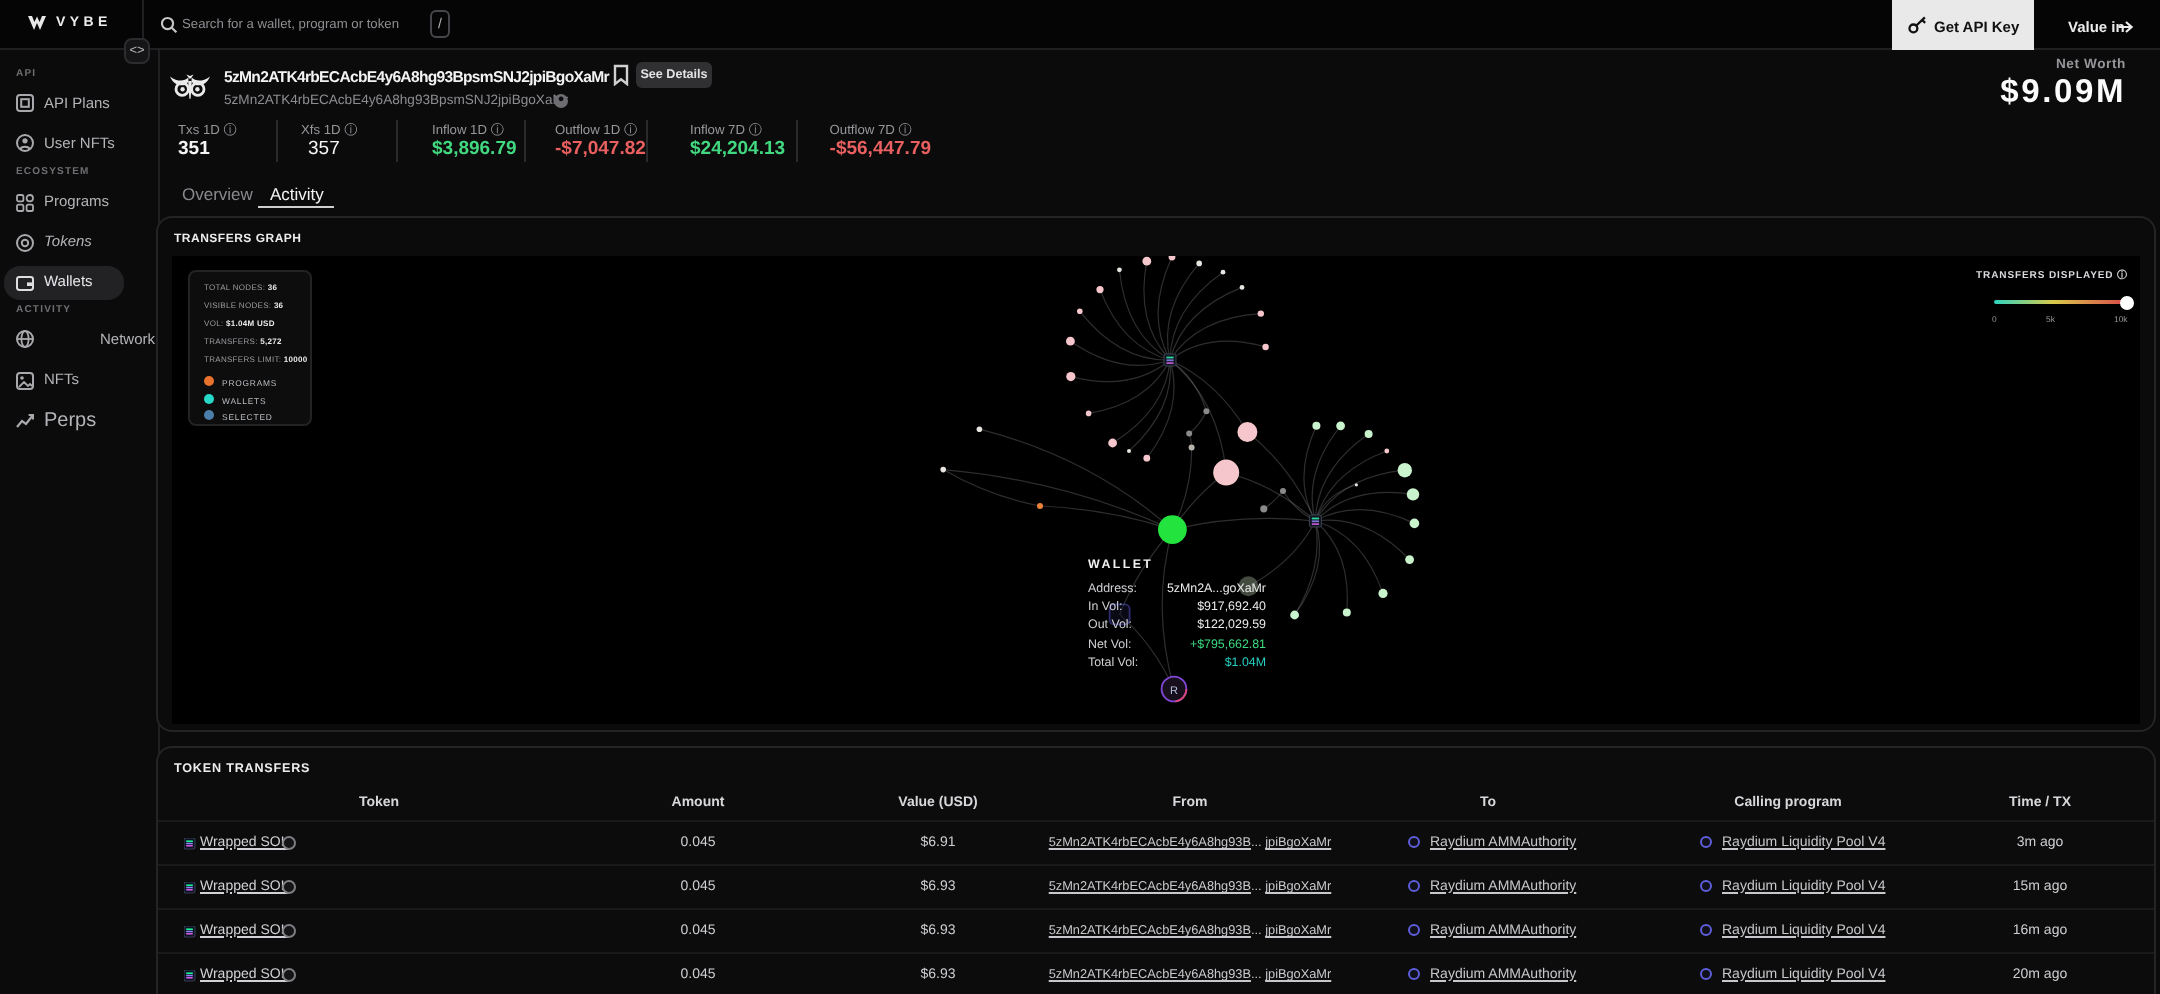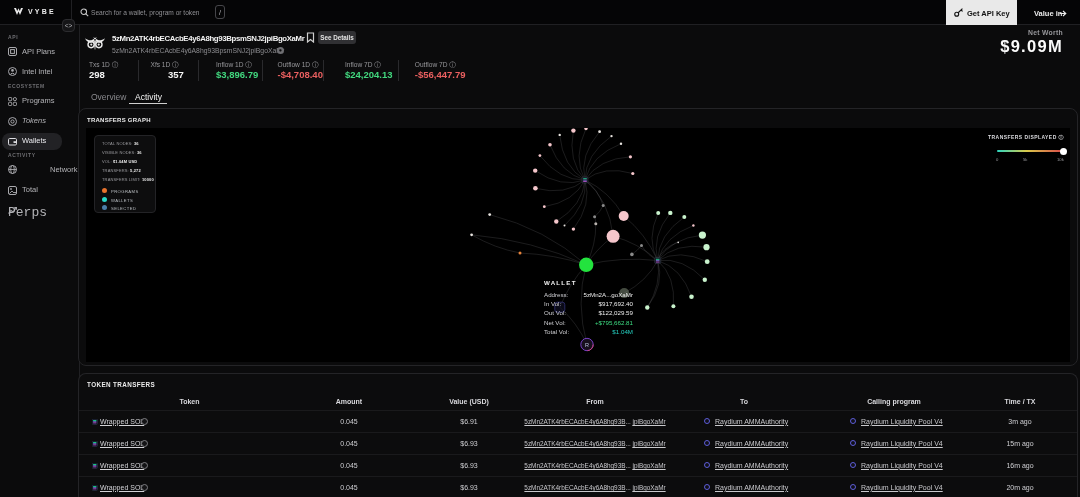--- a/index.html
+++ b/index.html
@@ -39,21 +39,21 @@
 <svg class="abs" style="left:8px;top:21.8px" width="9" height="9" viewBox="0 0 9 9">
       <rect x="0.5" y="0.5" width="8" height="8" rx="1.5" fill="none" stroke="#a9a9ad" stroke-width="1"></rect>
       <rect x="2.6" y="2.6" width="3.8" height="3.8" fill="none" stroke="#a9a9ad" stroke-width="1"></rect>
     </svg>
 <div class="abs" style="left:22px;top:21.7px;font-size:7.5px;color:#b4b4b8;">API Plans</div>
 <svg class="abs" style="left:8px;top:42.2px" width="9" height="9" viewBox="0 0 9 9">
       <circle cx="4.5" cy="4.5" r="4" fill="none" stroke="#a9a9ad" stroke-width="1"></circle>
       <circle cx="4.5" cy="3.4" r="1.3" fill="#a9a9ad"></circle>
       <path d="M2.2 7.6 C2.6 5.9 6.4 5.9 6.8 7.6" fill="none" stroke="#a9a9ad" stroke-width="1"></path>
     </svg>
-<div class="abs" style="left:22px;top:42.1px;font-size:7.5px;color:#b4b4b8;">Intel Intel</div>
+<div class="abs" style="left:22px;top:42.1px;font-size:7.5px;color:#b4b4b8;">User NFTs</div>
 <div class="abs" style="left:8px;top:58.1px;font-size:5px;font-weight:bold;letter-spacing:0.6px;color:#6f6f73;">ECOSYSTEM</div>
 <svg class="abs" style="left:8px;top:71.5px" width="9" height="9" viewBox="0 0 9 9">
       <rect x="0.5" y="0.5" width="3.2" height="3.2" rx="0.8" fill="none" stroke="#a9a9ad" stroke-width="0.9"></rect>
       <rect x="5.3" y="0.5" width="3.2" height="3.2" rx="1.6" fill="none" stroke="#a9a9ad" stroke-width="0.9"></rect>
       <rect x="0.5" y="5.3" width="3.2" height="3.2" rx="0.8" fill="none" stroke="#a9a9ad" stroke-width="0.9"></rect>
       <rect x="5.3" y="5.3" width="3.2" height="3.2" rx="0.8" fill="none" stroke="#a9a9ad" stroke-width="0.9"></rect>
     </svg>
 <div class="abs" style="left:22px;top:71.4px;font-size:7.5px;color:#b4b4b8;">Programs</div>
 <svg class="abs" style="left:8px;top:91.5px" width="9" height="9" viewBox="0 0 9 9">
       <circle cx="4.5" cy="4.5" r="4" fill="none" stroke="#a9a9ad" stroke-width="1"></circle>
@@ -71,26 +71,26 @@
       <circle cx="4.5" cy="4.5" r="4" fill="none" stroke="#a9a9ad" stroke-width="1"></circle>
       <ellipse cx="4.5" cy="4.5" rx="1.8" ry="4" fill="none" stroke="#a9a9ad" stroke-width="0.9"></ellipse>
       <line x1="0.5" y1="4.5" x2="8.5" y2="4.5" stroke="#a9a9ad" stroke-width="0.9"></line>
     </svg>
 <div class="abs" style="left:22px;top:139.9px;font-size:7.5px;color:#b4b4b8;margin-left:28px;">Network</div>
 <svg class="abs" style="left:8px;top:160.5px" width="9" height="9" viewBox="0 0 9 9">
       <rect x="0.5" y="0.5" width="8" height="8" rx="1.5" fill="none" stroke="#a9a9ad" stroke-width="1"></rect>
       <circle cx="3" cy="3" r="0.9" fill="#a9a9ad"></circle>
       <path d="M1.5 7.5 L4 5 L6 7 L7 6 L8 7" fill="none" stroke="#a9a9ad" stroke-width="0.9"></path>
     </svg>
-<div class="abs" style="left:22px;top:160.4px;font-size:7.5px;color:#b4b4b8;">Total</div>
+<div class="abs" style="left:22px;top:160.4px;font-size:7.5px;color:#b4b4b8;">NFTs</div>
 <svg class="abs" style="left:8px;top:180.5px" width="9" height="9" viewBox="0 0 9 9">
       <path d="M0.5 7.5 L3 4.5 L5 6 L8.5 1.5" fill="none" stroke="#a9a9ad" stroke-width="1.1"></path>
       <path d="M6.3 1.5 L8.5 1.5 L8.5 3.7" fill="none" stroke="#a9a9ad" stroke-width="1.1"></path>
     </svg>
-<div class="abs" style="left:8px;top:180.4px;font-size:13px;color:#b4b4b8;font-family:Liberation Mono, monospace;">Perps</div>
+<div class="abs" style="left:22px;top:180.4px;font-size:10px;color:#b4b4b8;">Perps</div>
 </div>
 
 <div class="abs" style="left:62px;top:19px;width:13px;height:13px;background:#151517;border:1px solid #2c2c2f;border-radius:4px;color:#b5b5b9;font-size:6.5px;text-align:center;line-height:12px;letter-spacing:0px;">&lt;&gt;</div>
 
 <svg class="abs" style="left:84px;top:36px" width="22" height="14" viewBox="0 0 22 14">
   <path d="M10.2 2.8 C8.2 4.6 5 5.2 1.0 2.2 C2.6 6.2 6.2 7.4 9.2 6.2 L10.2 4.6 Z" fill="#ededed"></path>
   <path d="M11.8 2.8 C13.8 4.6 17 5.2 21.0 2.2 C19.4 6.2 15.8 7.4 12.8 6.2 L11.8 4.6 Z" fill="#ededed"></path>
   <path d="M9.2 1.2 L10.6 3.2 L11.4 3.2 L12.8 1.2 L11 2 Z" fill="#ededed"></path>
   <circle cx="7.1" cy="8.6" r="3.1" fill="none" stroke="#e9e9e9" stroke-width="1.4"></circle>
   <circle cx="14.9" cy="8.6" r="3.1" fill="none" stroke="#e9e9e9" stroke-width="1.4"></circle>
@@ -103,27 +103,27 @@
   <path d="M1.5 1 L7.5 1 L7.5 10 L4.5 7.6 L1.5 10 Z" fill="none" stroke="#cfcfcf" stroke-width="1.2"></path>
 </svg>
 <div class="abs" style="left:318px;top:30.5px;width:38px;height:13px;background:#303033;border-radius:3px;color:#e3e3e3;font-size:6.3px;font-weight:bold;text-align:center;line-height:13px;">See Details</div>
 <div class="abs" style="left:112px;top:46.5px;font-size:6.8px;color:#8d8d91;white-space:nowrap;">5zMn2ATK4rbECAcbE4y6A8hg93BpsmSNJ2jpiBgoXaMr</div>
 <div class="abs" style="left:277px;top:46.5px;width:7px;height:7px;border-radius:50%;background:#6e6e72;color:#0b0b0c;font-size:5.5px;font-weight:bold;text-align:center;line-height:7px;">●</div>
 
 <div class="abs" style="left:863px;top:29px;width:200px;text-align:right;font-size:6.8px;font-weight:bold;color:#97979b;letter-spacing:0.3px;">Net Worth</div>
 <div class="abs" style="left:863px;top:36.5px;width:200px;text-align:right;font-size:16.5px;font-weight:bold;color:#fbfbfb;letter-spacing:1.3px;">$9.09M</div>
 
 <div class="abs" style="left:89px;top:61px;font-size:6.6px;color:#97979b;">Txs 1D ⓘ</div>
-<div class="abs" style="left:89px;top:68.5px;font-size:9.5px;font-weight:bold;letter-spacing:0px;color:#f5f5f5;">298</div>
+<div class="abs" style="left:89px;top:68.5px;font-size:9.5px;font-weight:bold;letter-spacing:0px;color:#f5f5f5;">351</div>
 <div class="abs" style="left:150.5px;top:61px;font-size:6.6px;color:#97979b;">Xfs 1D ⓘ</div>
-<div class="abs" style="left:168px;top:68.5px;font-size:9.5px;font-weight:bold;letter-spacing:0px;color:#f5f5f5;">357</div>
+<div class="abs" style="left:154px;top:68.5px;font-size:9.5px;font-weight:normal;letter-spacing:0px;color:#f5f5f5;">357</div>
 <div class="abs" style="left:216px;top:61px;font-size:6.6px;color:#97979b;">Inflow 1D ⓘ</div>
 <div class="abs" style="left:216px;top:68.5px;font-size:9.5px;font-weight:bold;letter-spacing:0px;color:#42d87f;">$3,896.79</div>
 <div class="abs" style="left:277.5px;top:61px;font-size:6.6px;color:#97979b;">Outflow 1D ⓘ</div>
-<div class="abs" style="left:277.5px;top:68.5px;font-size:9.5px;font-weight:bold;letter-spacing:0px;color:#ea6060;">-$4,708.40</div>
+<div class="abs" style="left:277.5px;top:68.5px;font-size:9.5px;font-weight:bold;letter-spacing:0px;color:#ea6060;">-$7,047.82</div>
 <div class="abs" style="left:345px;top:61px;font-size:6.6px;color:#97979b;">Inflow 7D ⓘ</div>
 <div class="abs" style="left:345px;top:68.5px;font-size:9.5px;font-weight:bold;letter-spacing:0px;color:#42d87f;">$24,204.13</div>
 <div class="abs" style="left:414.8px;top:61px;font-size:6.6px;color:#97979b;">Outflow 7D ⓘ</div>
 <div class="abs" style="left:414.8px;top:68.5px;font-size:9.5px;font-weight:bold;letter-spacing:0px;color:#ea6060;">-$56,447.79</div>
 <div class="abs" style="left:137.5px;top:60px;width:1px;height:21px;background:#2a2a2d;"></div>
 <div class="abs" style="left:198px;top:60px;width:1px;height:21px;background:#2a2a2d;"></div>
 <div class="abs" style="left:262px;top:60px;width:1px;height:21px;background:#2a2a2d;"></div>
 <div class="abs" style="left:323px;top:60px;width:1px;height:21px;background:#2a2a2d;"></div>
 <div class="abs" style="left:398px;top:60px;width:1px;height:21px;background:#2a2a2d;"></div>
 

